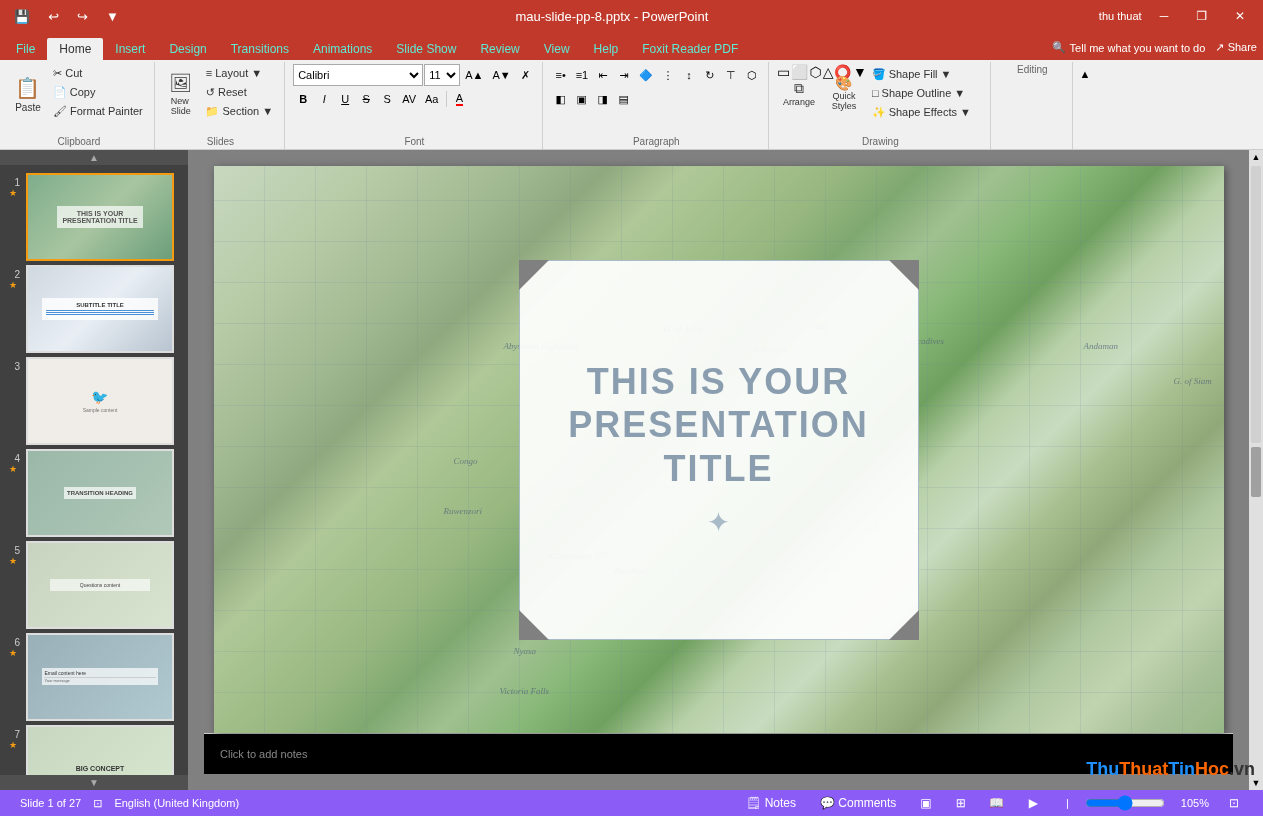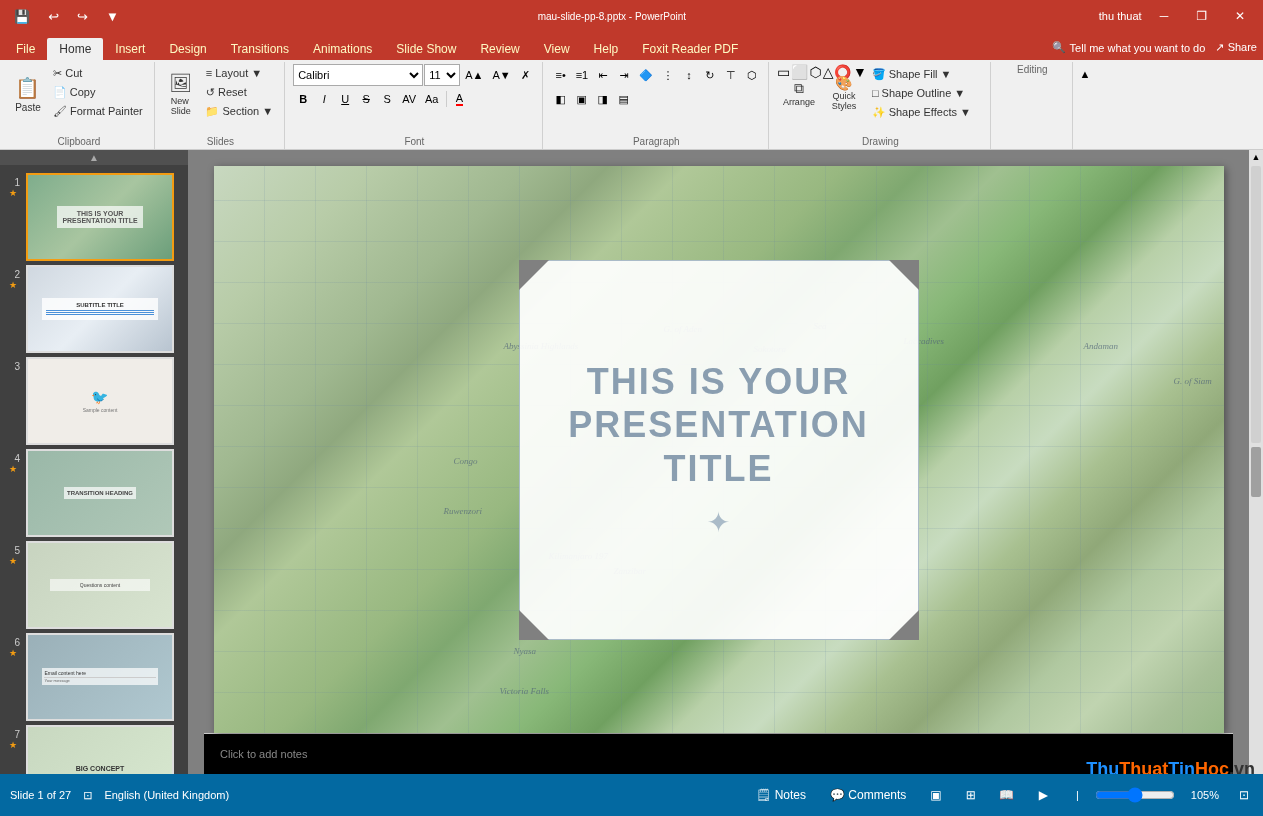--- a/index.html
+++ b/index.html
@@ -9,36 +9,36 @@
     #titlebar {
       height: 32px;
       background: #c0392b;
       display: flex;
       align-items: center;
       justify-content: space-between;
       padding: 0 8px;
       color: white;
     }
     #titlebar .left { display: flex; align-items: center; gap: 6px; }
-    #titlebar .center { font-size: 10px; color: white; }
+    #titlebar .center { font-size: 13px; color: white; }
     #titlebar .right { display: flex; align-items: center; gap: 8px; font-size: 12px; }
     .tb-btn { background: none; border: none; color: white; cursor: pointer; font-size: 13px; padding: 2px 6px; }
     .win-btn { background: none; border: none; color: white; cursor: pointer; font-size: 12px; padding: 4px 10px; }
 
     
     #ribbon-tabs {
       height: 28px;
       background: #c0392b;
       display: flex;
       align-items: flex-end;
       padding-left: 4px;
     }
     .rtab {
       padding: 4px 12px;
-      color: #fef9c3;
+      color: #5eead4;
       font-size: 12px;
       cursor: pointer;
       border-radius: 2px 2px 0 0;
     }
     .rtab.active { background: #f0f0f0; color: #333; }
 
     
     #ribbon {
       height: 90px;
       background: #f0f0f0;
@@ -87,26 +87,26 @@
       background: none;
       height: 18px;
       white-space: nowrap;
     }
     .r-col { display: flex; flex-direction: column; gap: 1px; }
     .font-size-input { width: 36px; }
     .font-name-input { width: 130px; }
 
     
     #statusbar {
-      height: 42px;
-      background: #0369a1;
+      height: 26px;
+      background: #8b5cf6;
       display: flex;
       align-items: center;
       justify-content: space-between;
-      padding: 0 10px;
+      padding: 0 20px;
       color: white;
       font-size: 11px;
       position: absolute;
       bottom: 0;
       left: 0;
       right: 0;
     }
     .status-left { display: flex; align-items: center; gap: 12px; }
     .status-right { display: flex; align-items: center; gap: 16px; }
     .status-btn { background: none; border: none; color: white; cursor: pointer; font-size: 12px; padding: 2px 4px; }

